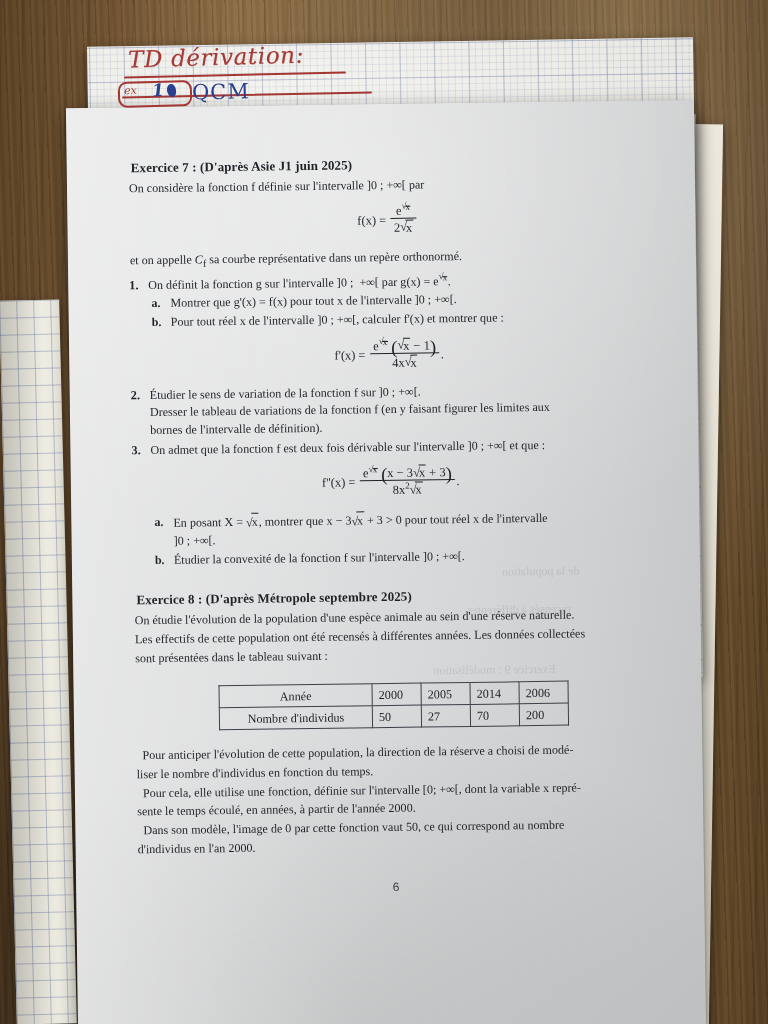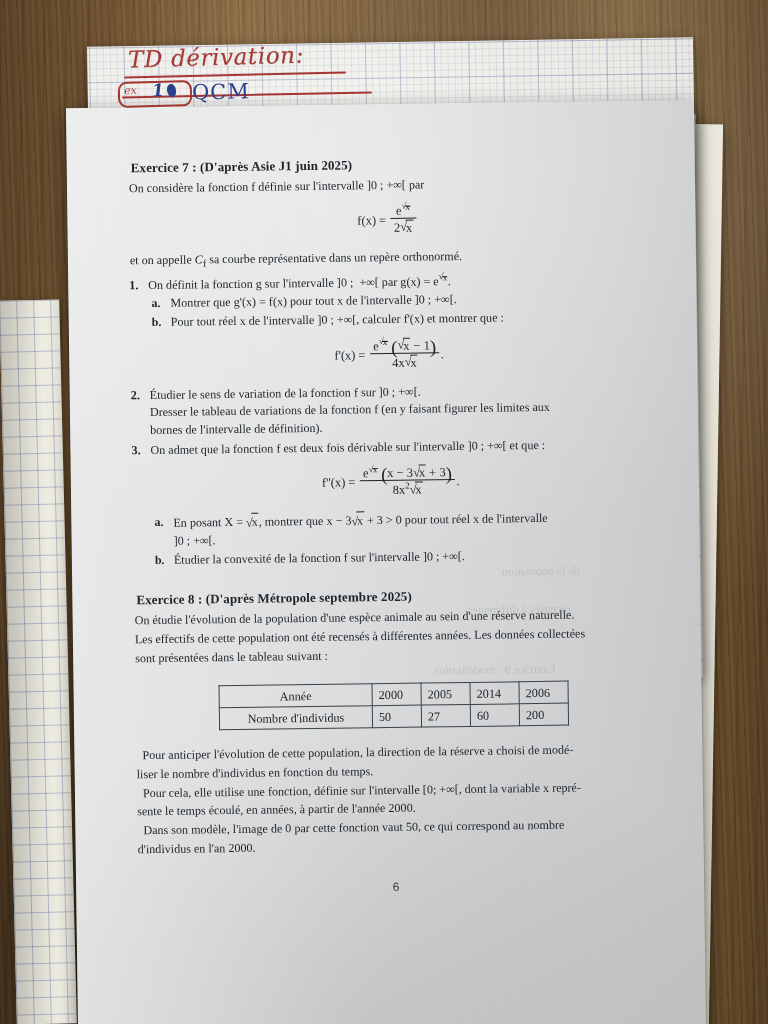--- a/index.html
+++ b/index.html
@@ -500,21 +500,21 @@
               <td class="rowhdr">Année</td>
               <td class="val">2000</td>
               <td class="val">2005</td>
               <td class="val">2014</td>
               <td class="val">2006</td>
             </tr>
             <tr>
               <td class="rowhdr">Nombre d'individus</td>
               <td class="val">50</td>
               <td class="val">27</td>
-              <td class="val">60</td>
+              <td class="val">70</td>
               <td class="val">200</td>
             </tr>
           </tbody>
         </table>
       </div>
 
       <div class="para" style="margin-left:14px;">Pour anticiper l'évolution de cette population, la direction de la réserve a choisi de modé-</div>
       <div class="para" style="margin-left:8px;">liser le nombre d'individus en fonction du temps.</div>
       <div class="para" style="margin-left:14px;">Pour cela, elle utilise une fonction, définie sur l'intervalle [0; +∞[, dont la variable x repré-</div>
       <div class="para" style="margin-left:8px;">sente le temps écoulé, en années, à partir de l'année 2000.</div>

